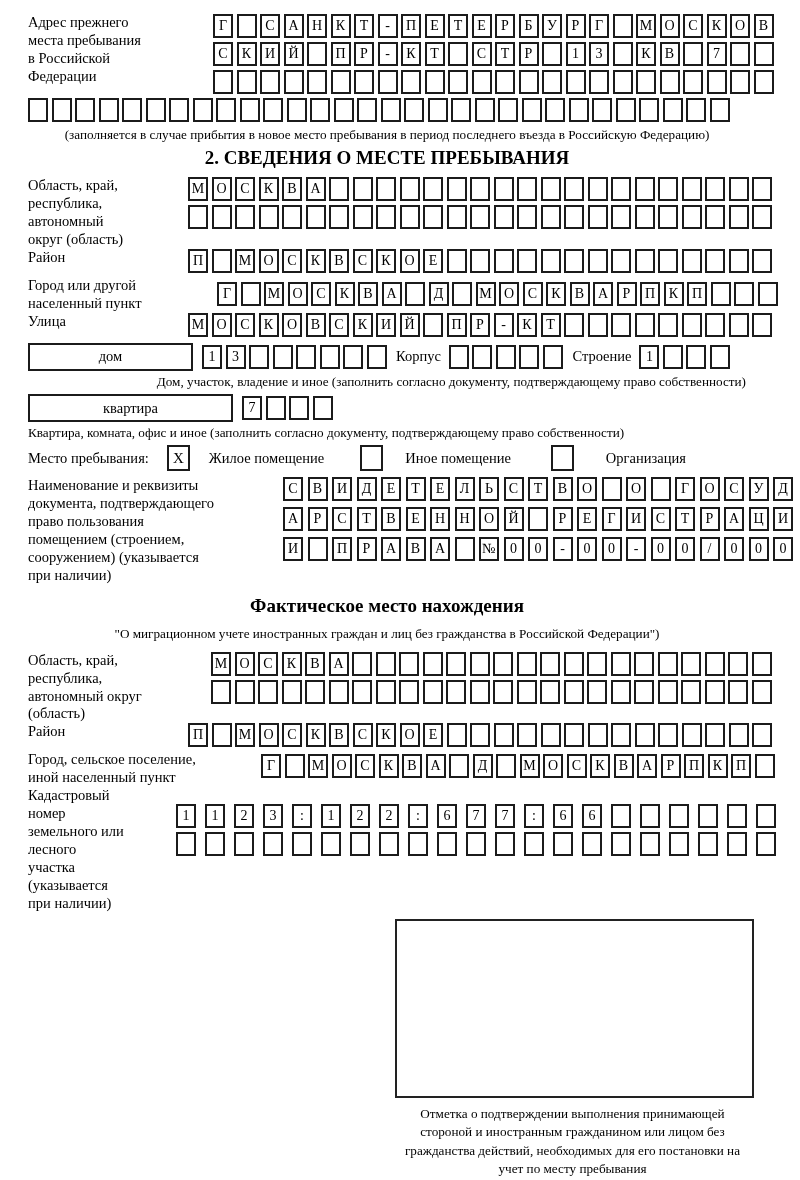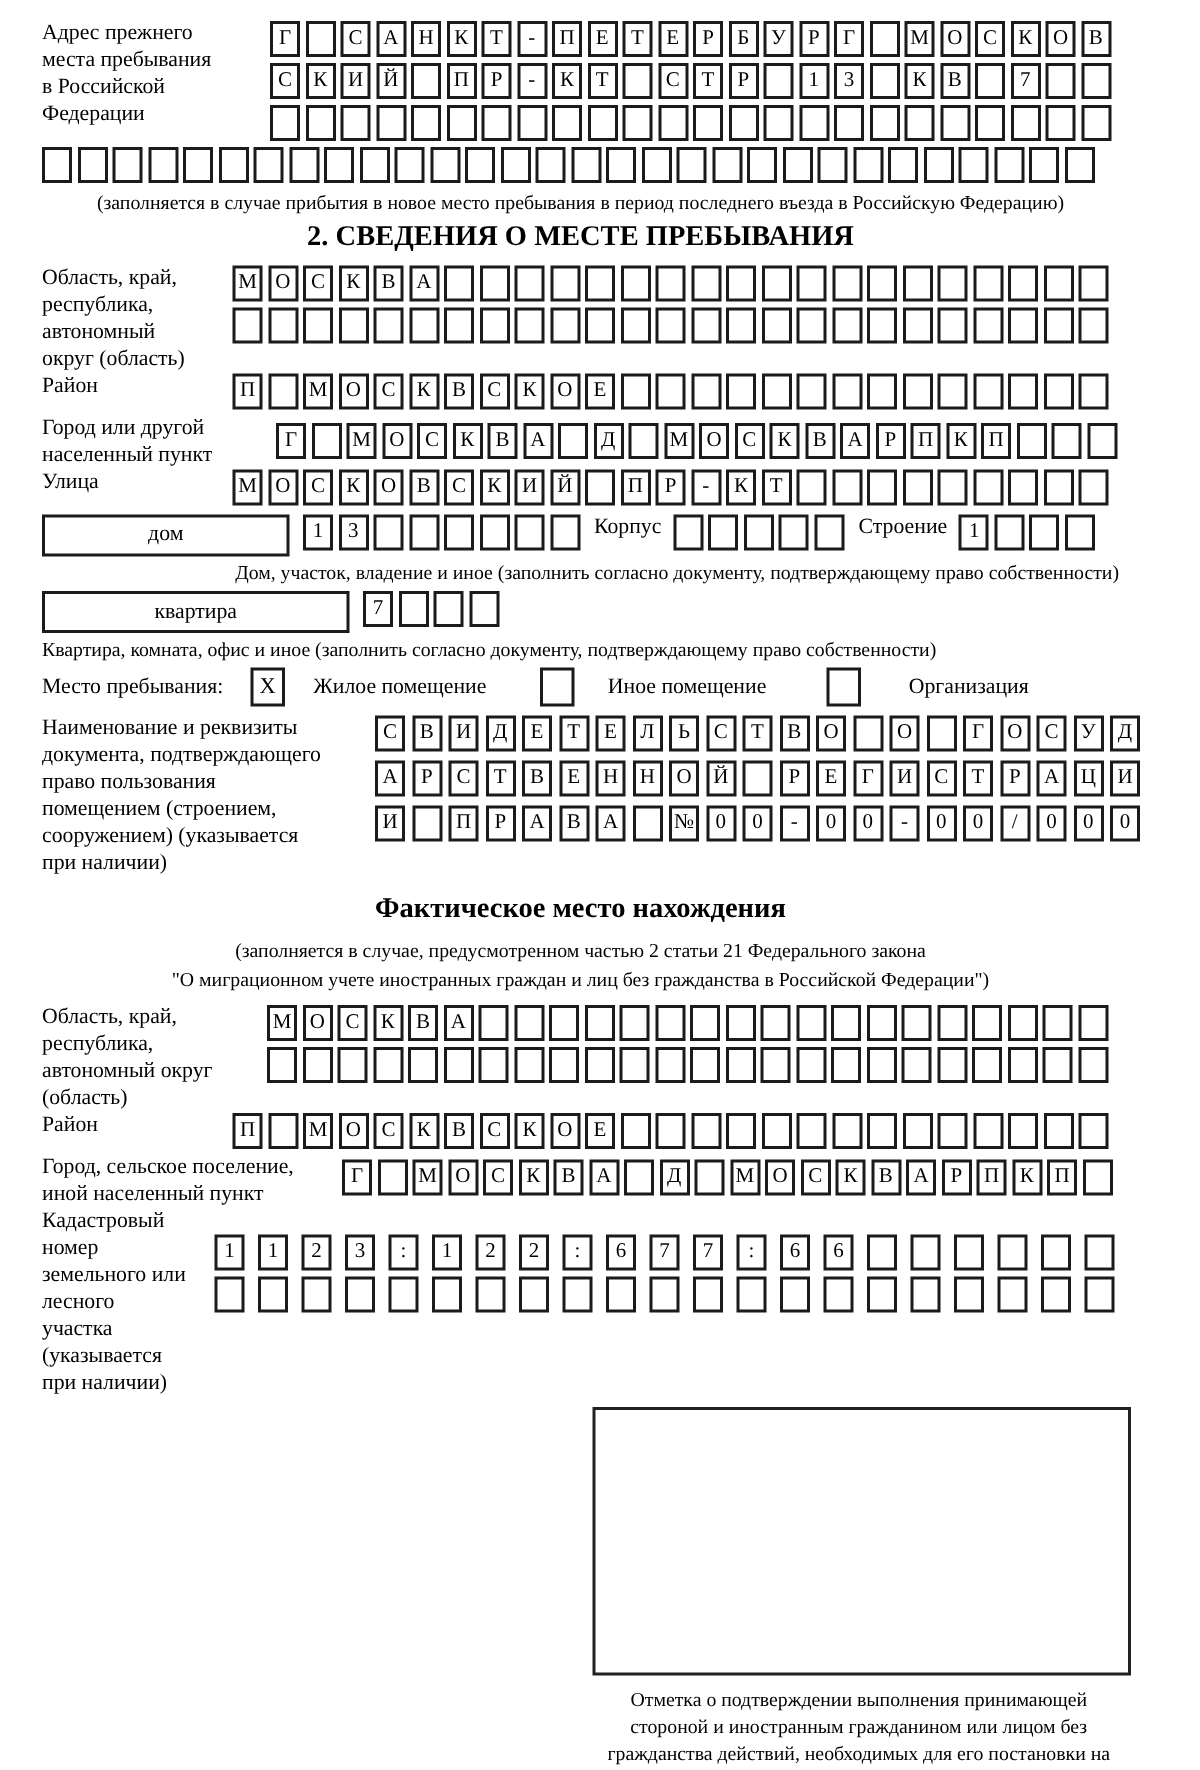--- a/index.html
+++ b/index.html
@@ -1,20 +1,20 @@
 <!DOCTYPE html>
 <html><head>
 <meta charset="utf-8">
 <style>
   html,body{margin:0;padding:0;background:#fff;}
   body{width:800px;height:1180px;overflow:hidden;color:#000;
        font-family:"Liberation Serif","DejaVu Serif",serif;}
   .page{padding:14px 0 0 28px;width:744px;}
   .hdr{width:718px;text-align:right;font-size:14.5px;margin-bottom:24px;}
-  .frow{display:flex;align-items:flex-start;}
+  .frow{display:flex;align-items:flex-start;gap:33px;}
   .flabel{font-size:14.5px;line-height:1.24;white-space:pre-line;flex:0 0 auto;}
   .rows{flex:1 1 auto;}
   .boxrow{display:flex;margin-bottom:4px;}
   .box{box-sizing:border-box;flex:0 0 auto;width:20px;height:24px;border:2px solid #1b1b1b;
        margin-right:3.5px;display:inline-flex;align-items:center;justify-content:center;
        font-size:14px;line-height:1;}
   .p24 .box{margin-right:4.5px;}
   .pwide .box{margin-right:9px;}
   .lw152{width:152px;} .lw127{width:127px;} .lw156{width:156px;}
   .lw222{width:222px;} .lw150{width:150px;} .lw200{width:200px;} .lw115{width:115px;}
@@ -23,21 +23,21 @@
   .widebox{box-sizing:border-box;border:2px solid #1b1b1b;height:28px;display:inline-flex;
        align-items:center;justify-content:center;font-size:14.5px;flex:0 0 auto;margin-right:9px;}
   .inline-lbl{font-size:14.5px;margin:3px 8px 0 6px;flex:0 0 auto;}
   .cbox{box-sizing:border-box;width:23px;height:26px;border:2px solid #1b1b1b;display:inline-flex;
        align-items:center;justify-content:center;font-size:15px;flex:0 0 auto;}
   .place-row{display:flex;align-items:center;font-size:14.5px;margin:4px 0 2px 0;gap:10px;}
   .notes{font-size:13.2px;text-align:center;width:718px;line-height:1.4;}
   .stamp-wrap{margin-left:367px;margin-top:6px;}
   .stamp-box{width:355px;height:175px;border:2px solid #222;}
   .stamp-cap{width:355px;font-size:13.2px;text-align:center;line-height:1.38;margin-top:7px;} .mt6{margin-top:6px;} .mt10{margin-top:10px;}
-  .houserow{display:flex;margin:2px 0 2px 0;}
+  .houserow{display:flex;align-items:center;margin:2px 0 2px 0;}
 </style>
 </head>
 <body>
 
 <div class="page">
 
 
   <div class="frow">
     <div class="flabel lw152">Адрес прежнего
 места пребывания
@@ -447,21 +447,20 @@
           <span class="box">0</span>
           <span class="box">/</span>
           <span class="box">0</span>
           <span class="box">0</span>
           <span class="box">0</span>
         </div>
     </div>
   </div>
 
   <div class="sec-title mt10">Фактическое место нахождения</div>
-  <div class="notes">(заполняется в случае, предусмотренном частью 2 статьи 21 Федерального закона</div>
   <div class="notes" style="margin-bottom:8px;">"О миграционном учете иностранных граждан и лиц без гражданства в Российской Федерации")</div>
 
   <div class="frow">
     <div class="flabel lw150">Область, край,
 республика,
 автономный округ
 (область)</div>
     <div class="rows">
       <div class="boxrow">
           <span class="box">М</span>

